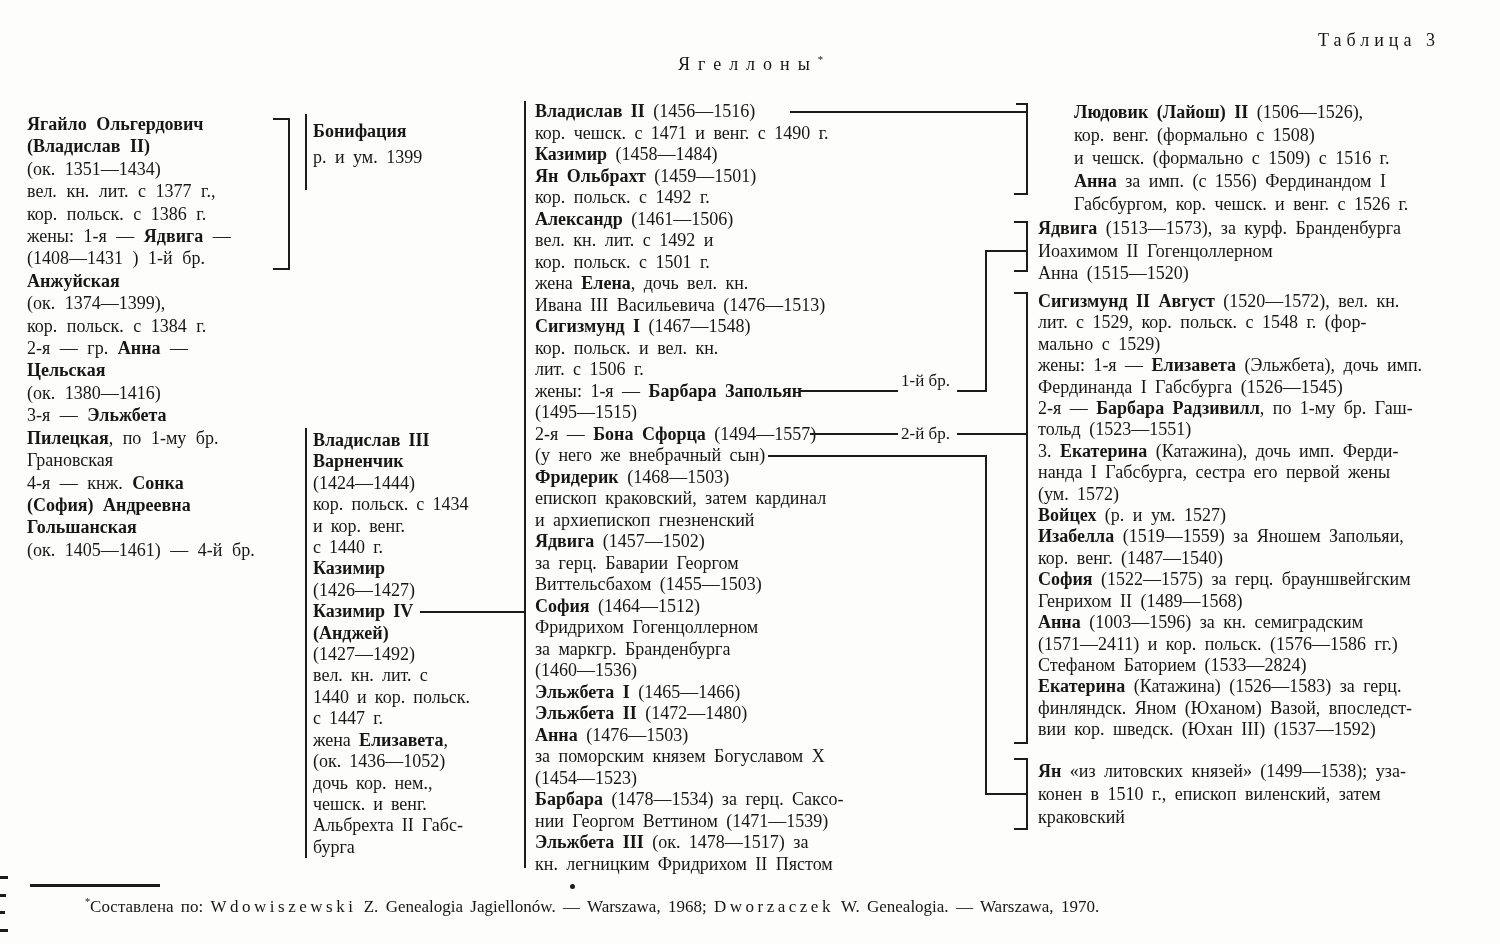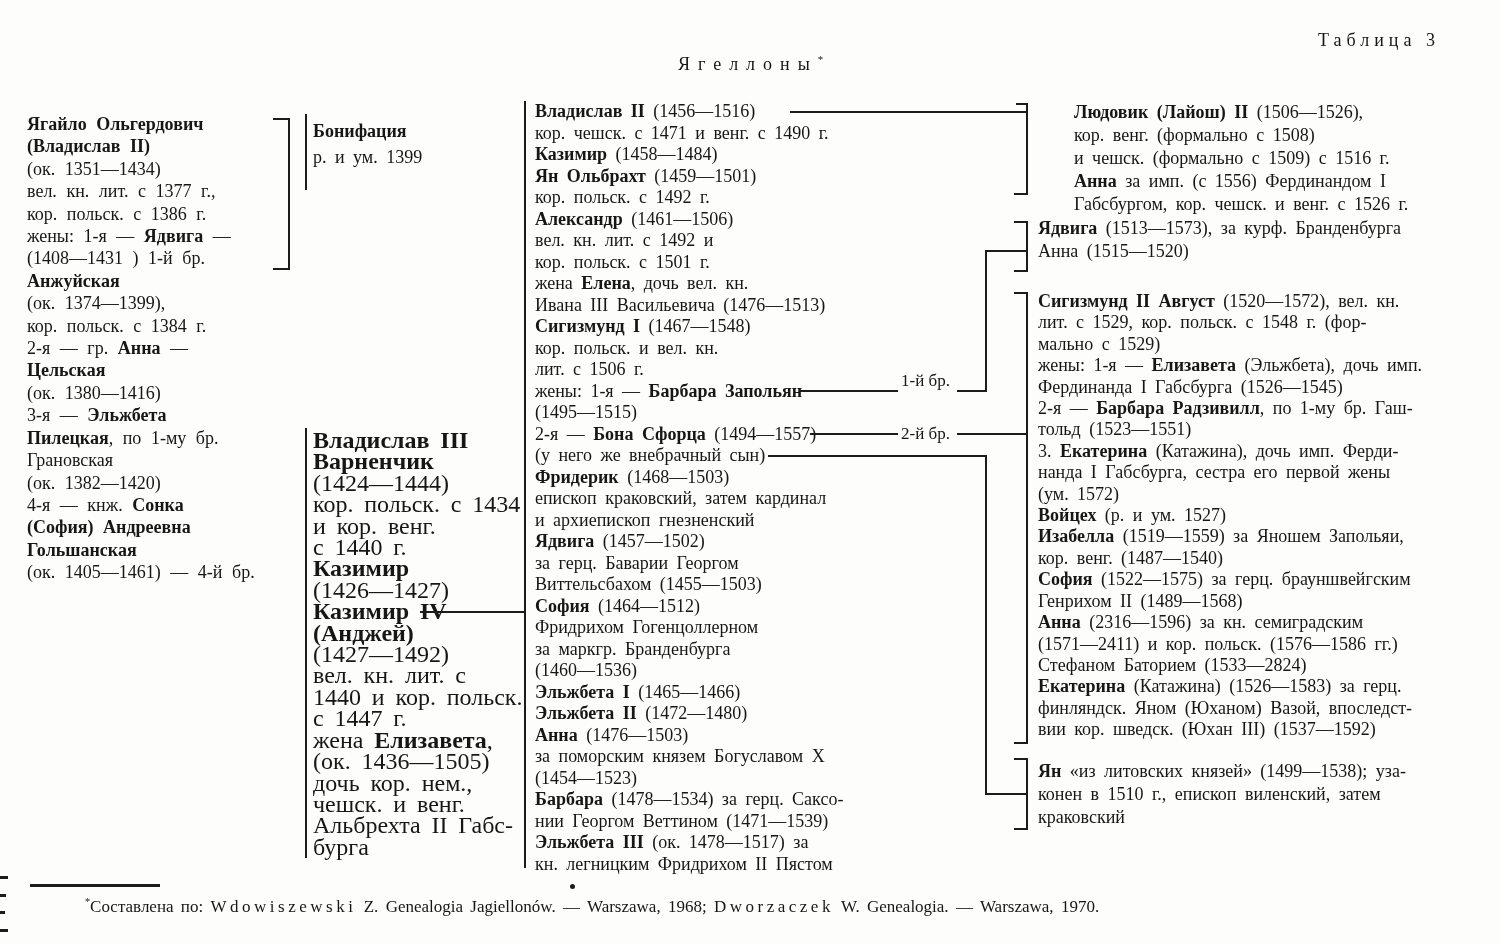--- a/index.html
+++ b/index.html
@@ -38,49 +38,48 @@
       <div class="tl"><span>(1408—1431 ) 1-й бр.</span></div>
       <div class="tl"><span class="b">Анжуйская</span></div>
       <div class="tl"><span>(ок. 1374—1399),</span></div>
       <div class="tl"><span>кор. польск. с 1384 г.</span></div>
       <div class="tl"><span>2-я — гр. </span><span class="b">Анна</span><span> —</span></div>
       <div class="tl"><span class="b">Цельская</span></div>
       <div class="tl"><span>(ок. 1380—1416)</span></div>
       <div class="tl"><span>3-я — </span><span class="b">Эльжбета</span></div>
       <div class="tl"><span class="b">Пилецкая</span><span>, по 1-му бр.</span></div>
       <div class="tl"><span>Грановская</span></div>
-      <div class="tl"><span>(ок. 1382—1420)</span></div>
       <div class="tl"><span>4-я — кнж. </span><span class="b">Сонка</span></div>
       <div class="tl"><span class="b">(София) Андреевна</span></div>
       <div class="tl"><span class="b">Гольшанская</span></div>
       <div class="tl"><span>(ок. 1405—1461) — 4-й бр.</span></div>
     </div>
 
   <div class="block" style="left:313px;top:118px;width:200px;font-size:18px;line-height:26px;word-spacing:0.22em;">
       <div class="tl"><span class="b">Бонифация</span></div>
       <div class="tl"><span>р. и ум. 1399</span></div>
     </div>
 
-  <div class="block" style="left:313px;top:430px;width:205px;font-size:24px;line-height:21.4px;word-spacing:0.2em;">
+  <div class="block" style="left:313px;top:430px;width:205px;font-size:18px;line-height:21.4px;word-spacing:0.2em;">
       <div class="tl"><span class="b">Владислав III</span></div>
       <div class="tl"><span class="b">Варненчик</span></div>
       <div class="tl"><span>(1424—1444)</span></div>
       <div class="tl"><span>кор. польск. с 1434</span></div>
       <div class="tl"><span>и кор. венг.</span></div>
       <div class="tl"><span>с 1440 г.</span></div>
       <div class="tl"><span class="b">Казимир</span></div>
       <div class="tl"><span>(1426—1427)</span></div>
       <div class="tl"><span class="b">Казимир IV</span></div>
       <div class="tl"><span class="b">(Анджей)</span></div>
       <div class="tl"><span>(1427—1492)</span></div>
       <div class="tl"><span>вел. кн. лит. с</span></div>
       <div class="tl"><span>1440 и кор. польск.</span></div>
       <div class="tl"><span>с 1447 г.</span></div>
       <div class="tl"><span>жена </span><span class="b">Елизавета</span><span>,</span></div>
-      <div class="tl"><span>(ок. 1436—1505)</span></div>
+      <div class="tl"><span>(ок. 1436—1052)</span></div>
       <div class="tl"><span>дочь кор. нем.,</span></div>
       <div class="tl"><span>чешск. и венг.</span></div>
       <div class="tl"><span>Альбрехта II Габс-</span></div>
       <div class="tl"><span>бурга</span></div>
     </div>
 
   <div class="block" style="left:535px;top:101px;width:455px;font-size:18px;line-height:21.5px;word-spacing:0.22em;">
       <div class="tl"><span class="b">Владислав II</span><span> (1456—1516)</span></div>
       <div class="tl"><span>кор. чешск. с 1471 и венг. с 1490 г.</span></div>
       <div class="tl"><span class="b">Казимир</span><span> (1458—1484)</span></div>
@@ -122,40 +121,41 @@
   <div class="block" style="left:1038px;top:101px;width:445px;font-size:18px;line-height:23px;word-spacing:0.22em;margin-left:36px;">
       <div class="tl"><span class="b">Людовик (Лайош) II</span><span> (1506—1526),</span></div>
       <div class="tl"><span>кор. венг. (формально с 1508)</span></div>
       <div class="tl"><span>и чешск. (формально с 1509) с 1516 г.</span></div>
       <div class="tl"><span class="b">Анна</span><span> за имп. (с 1556) Фердинандом I</span></div>
       <div class="tl"><span>Габсбургом, кор. чешск. и венг. с 1526 г.</span></div>
     </div>
 
   <div class="block" style="left:1038px;top:217px;width:450px;font-size:18px;line-height:22.5px;word-spacing:0.22em;">
       <div class="tl"><span class="b">Ядвига</span><span> (1513—1573), за курф.  Бранденбурга</span></div>
+      <div class="tl"><span>Иоахимом II Гогенцоллерном</span></div>
       <div class="tl"><span>Анна (1515—1520)</span></div>
     </div>
 
   <div class="block" style="left:1038px;top:291px;width:455px;font-size:18px;line-height:21.4px;word-spacing:0.22em;">
       <div class="tl"><span class="b">Сигизмунд II Август</span><span> (1520—1572),  вел. кн.</span></div>
       <div class="tl"><span>лит. с 1529, кор. польск. с 1548 г. (фор-</span></div>
       <div class="tl"><span>мально с 1529)</span></div>
       <div class="tl"><span>жены: 1-я — </span><span class="b">Елизавета</span><span> (Эльжбета), дочь имп.</span></div>
       <div class="tl"><span>Фердинанда I Габсбурга (1526—1545)</span></div>
       <div class="tl"><span>2-я — </span><span class="b">Барбара Радзивилл</span><span>, по 1-му бр. Гаш-</span></div>
       <div class="tl"><span>тольд (1523—1551)</span></div>
       <div class="tl"><span>3. </span><span class="b">Екатерина</span><span> (Катажина), дочь имп. Ферди-</span></div>
       <div class="tl"><span>нанда I Габсбурга, сестра его первой жены</span></div>
       <div class="tl"><span>(ум. 1572)</span></div>
       <div class="tl"><span class="b">Войцех</span><span> (р. и ум. 1527)</span></div>
       <div class="tl"><span class="b">Изабелла</span><span> (1519—1559) за Яношем Запольяи,</span></div>
       <div class="tl"><span>кор. венг. (1487—1540)</span></div>
       <div class="tl"><span class="b">София</span><span> (1522—1575) за герц. брауншвейгским</span></div>
       <div class="tl"><span>Генрихом II (1489—1568)</span></div>
-      <div class="tl"><span class="b">Анна</span><span> (2316—1596) за кн. семиградским</span></div>
+      <div class="tl"><span class="b">Анна</span><span> (1003—1596) за кн. семиградским</span></div>
       <div class="tl"><span>(1571—2411) и кор. польск. (1576—1586 гг.)</span></div>
       <div class="tl"><span>Стефаном Баторием (1533—2824)</span></div>
       <div class="tl"><span class="b">Екатерина</span><span> (Катажина) (1526—1583) за герц.</span></div>
       <div class="tl"><span>финляндск. Яном (Юханом) Вазой, впоследст-</span></div>
       <div class="tl"><span>вии кор. шведск. (Юхан III) (1537—1592)</span></div>
     </div>
 
   <div class="block" style="left:1038px;top:760px;width:450px;font-size:18px;line-height:23px;word-spacing:0.22em;">
       <div class="tl"><span class="b">Ян</span><span> «из литовских князей» (1499—1538); уза-</span></div>
       <div class="tl"><span>конен в 1510 г., епископ виленский, затем</span></div>

